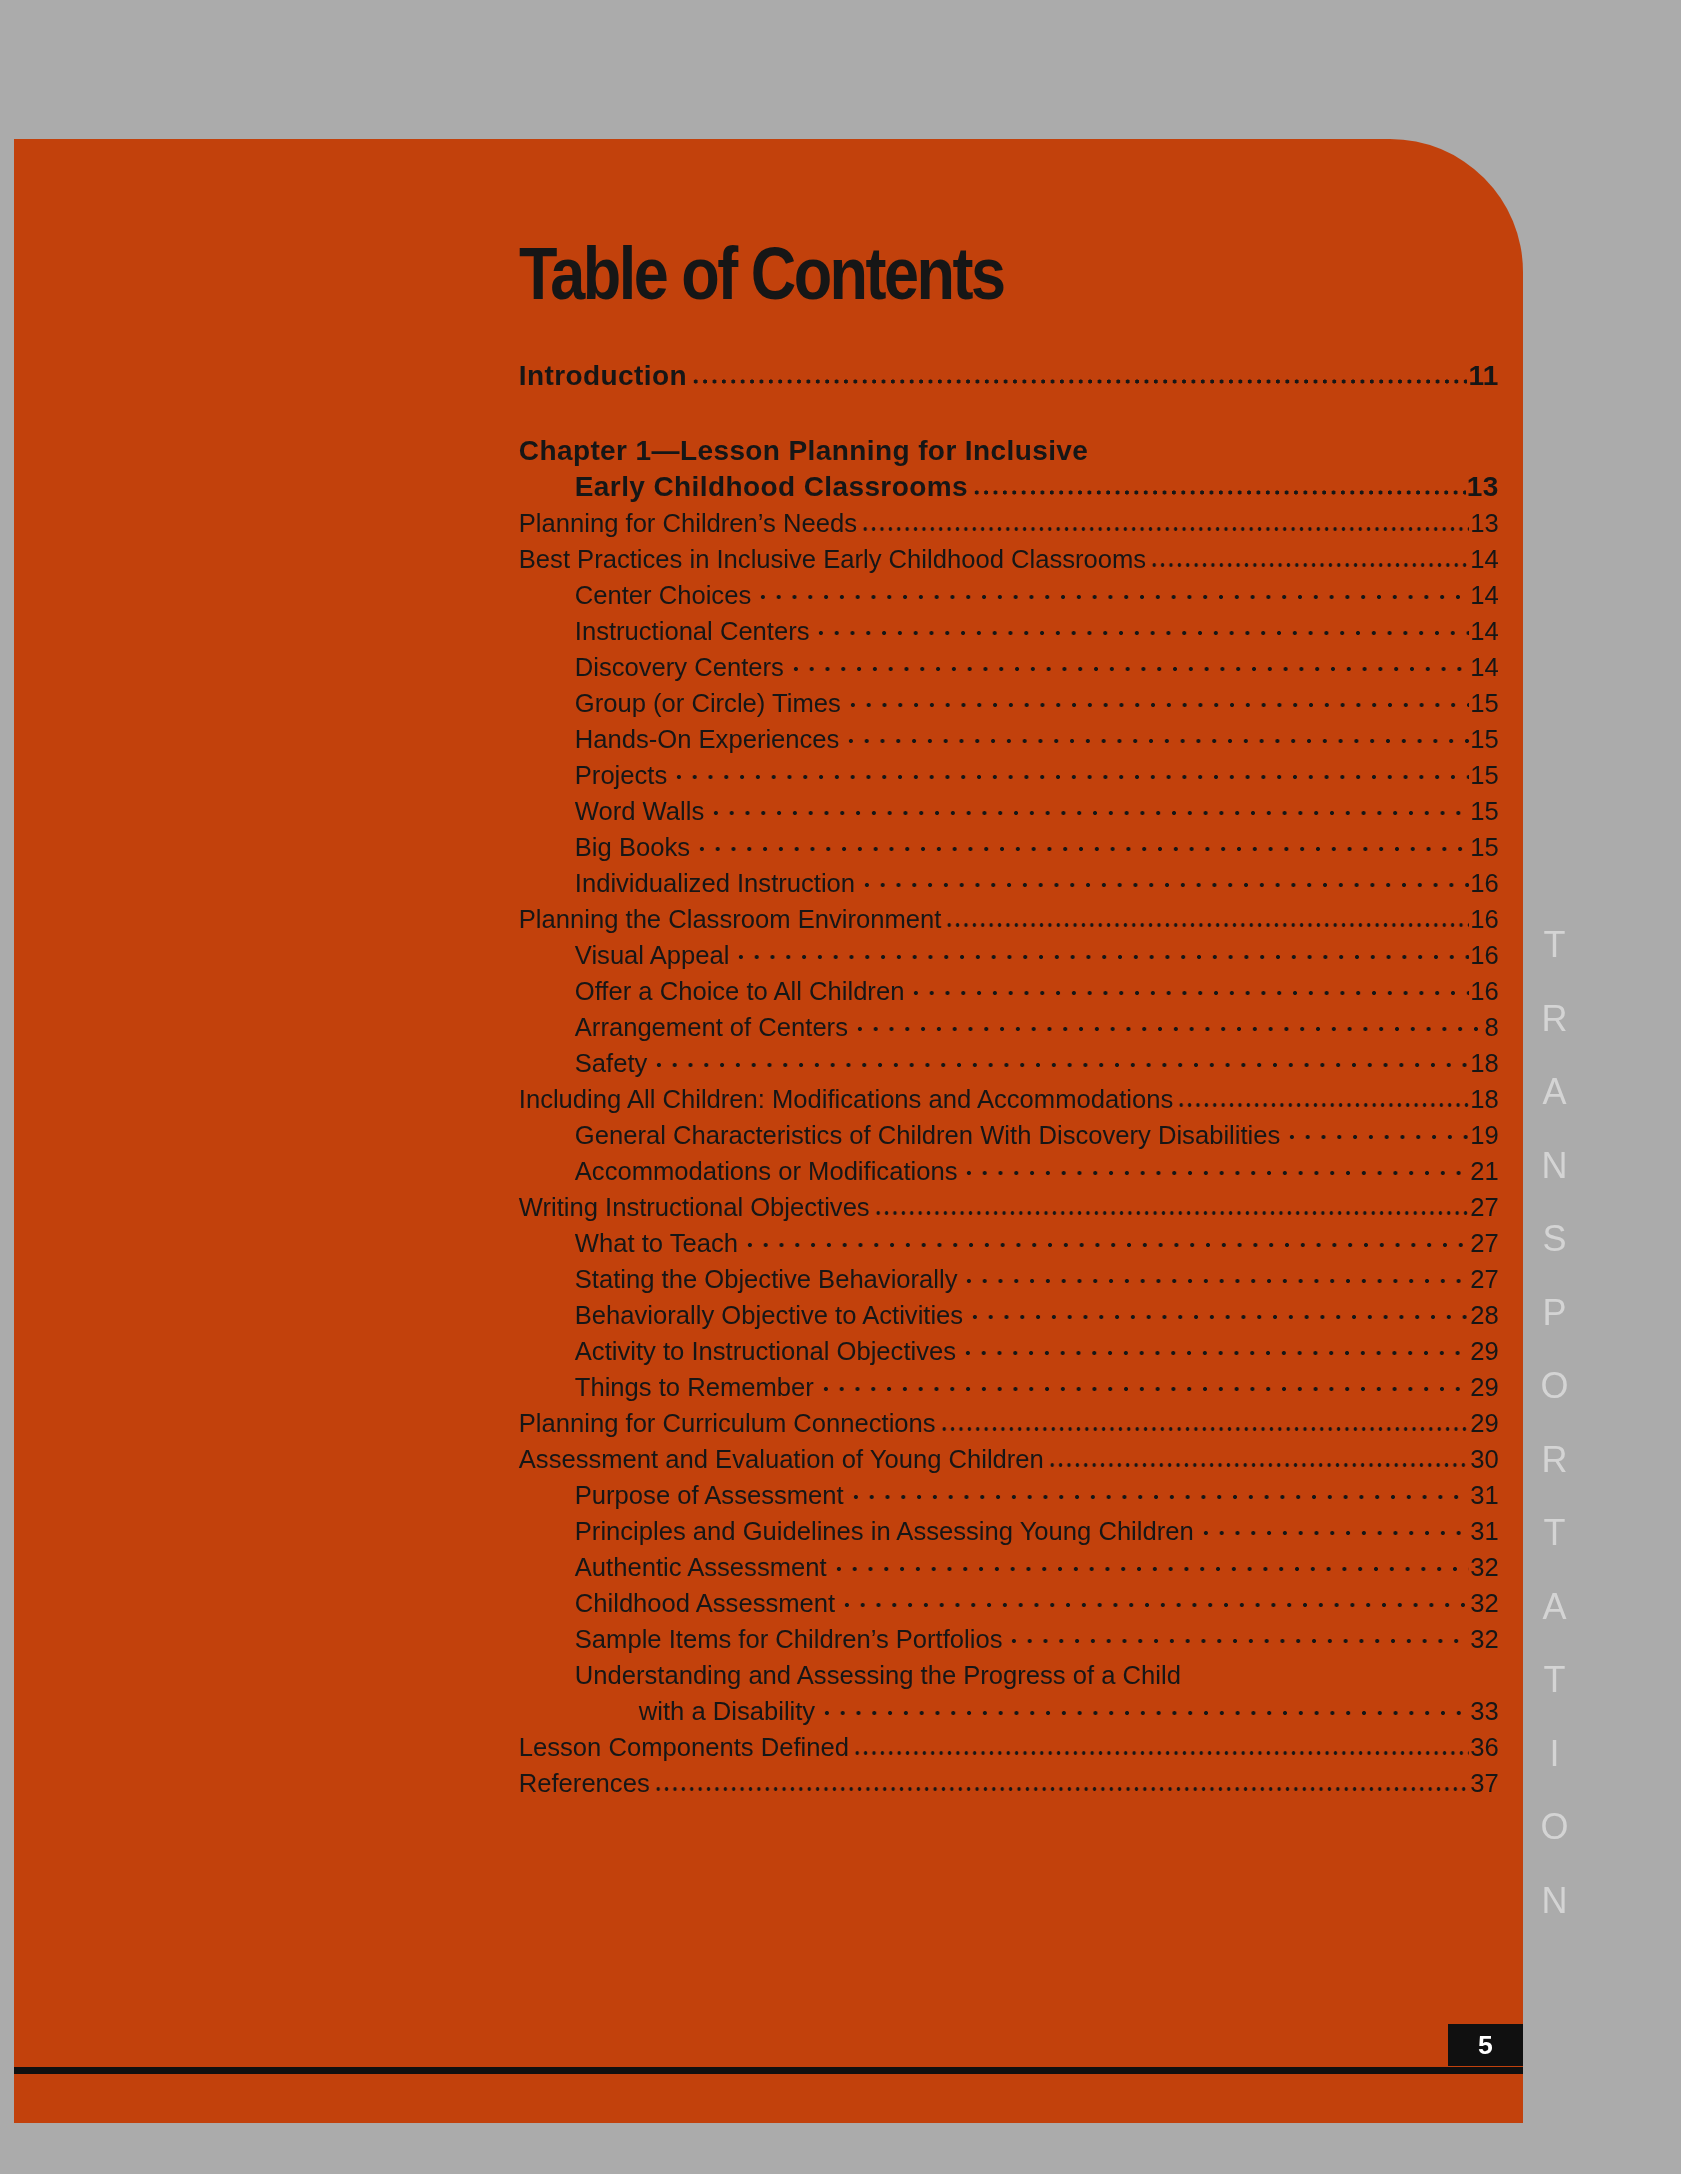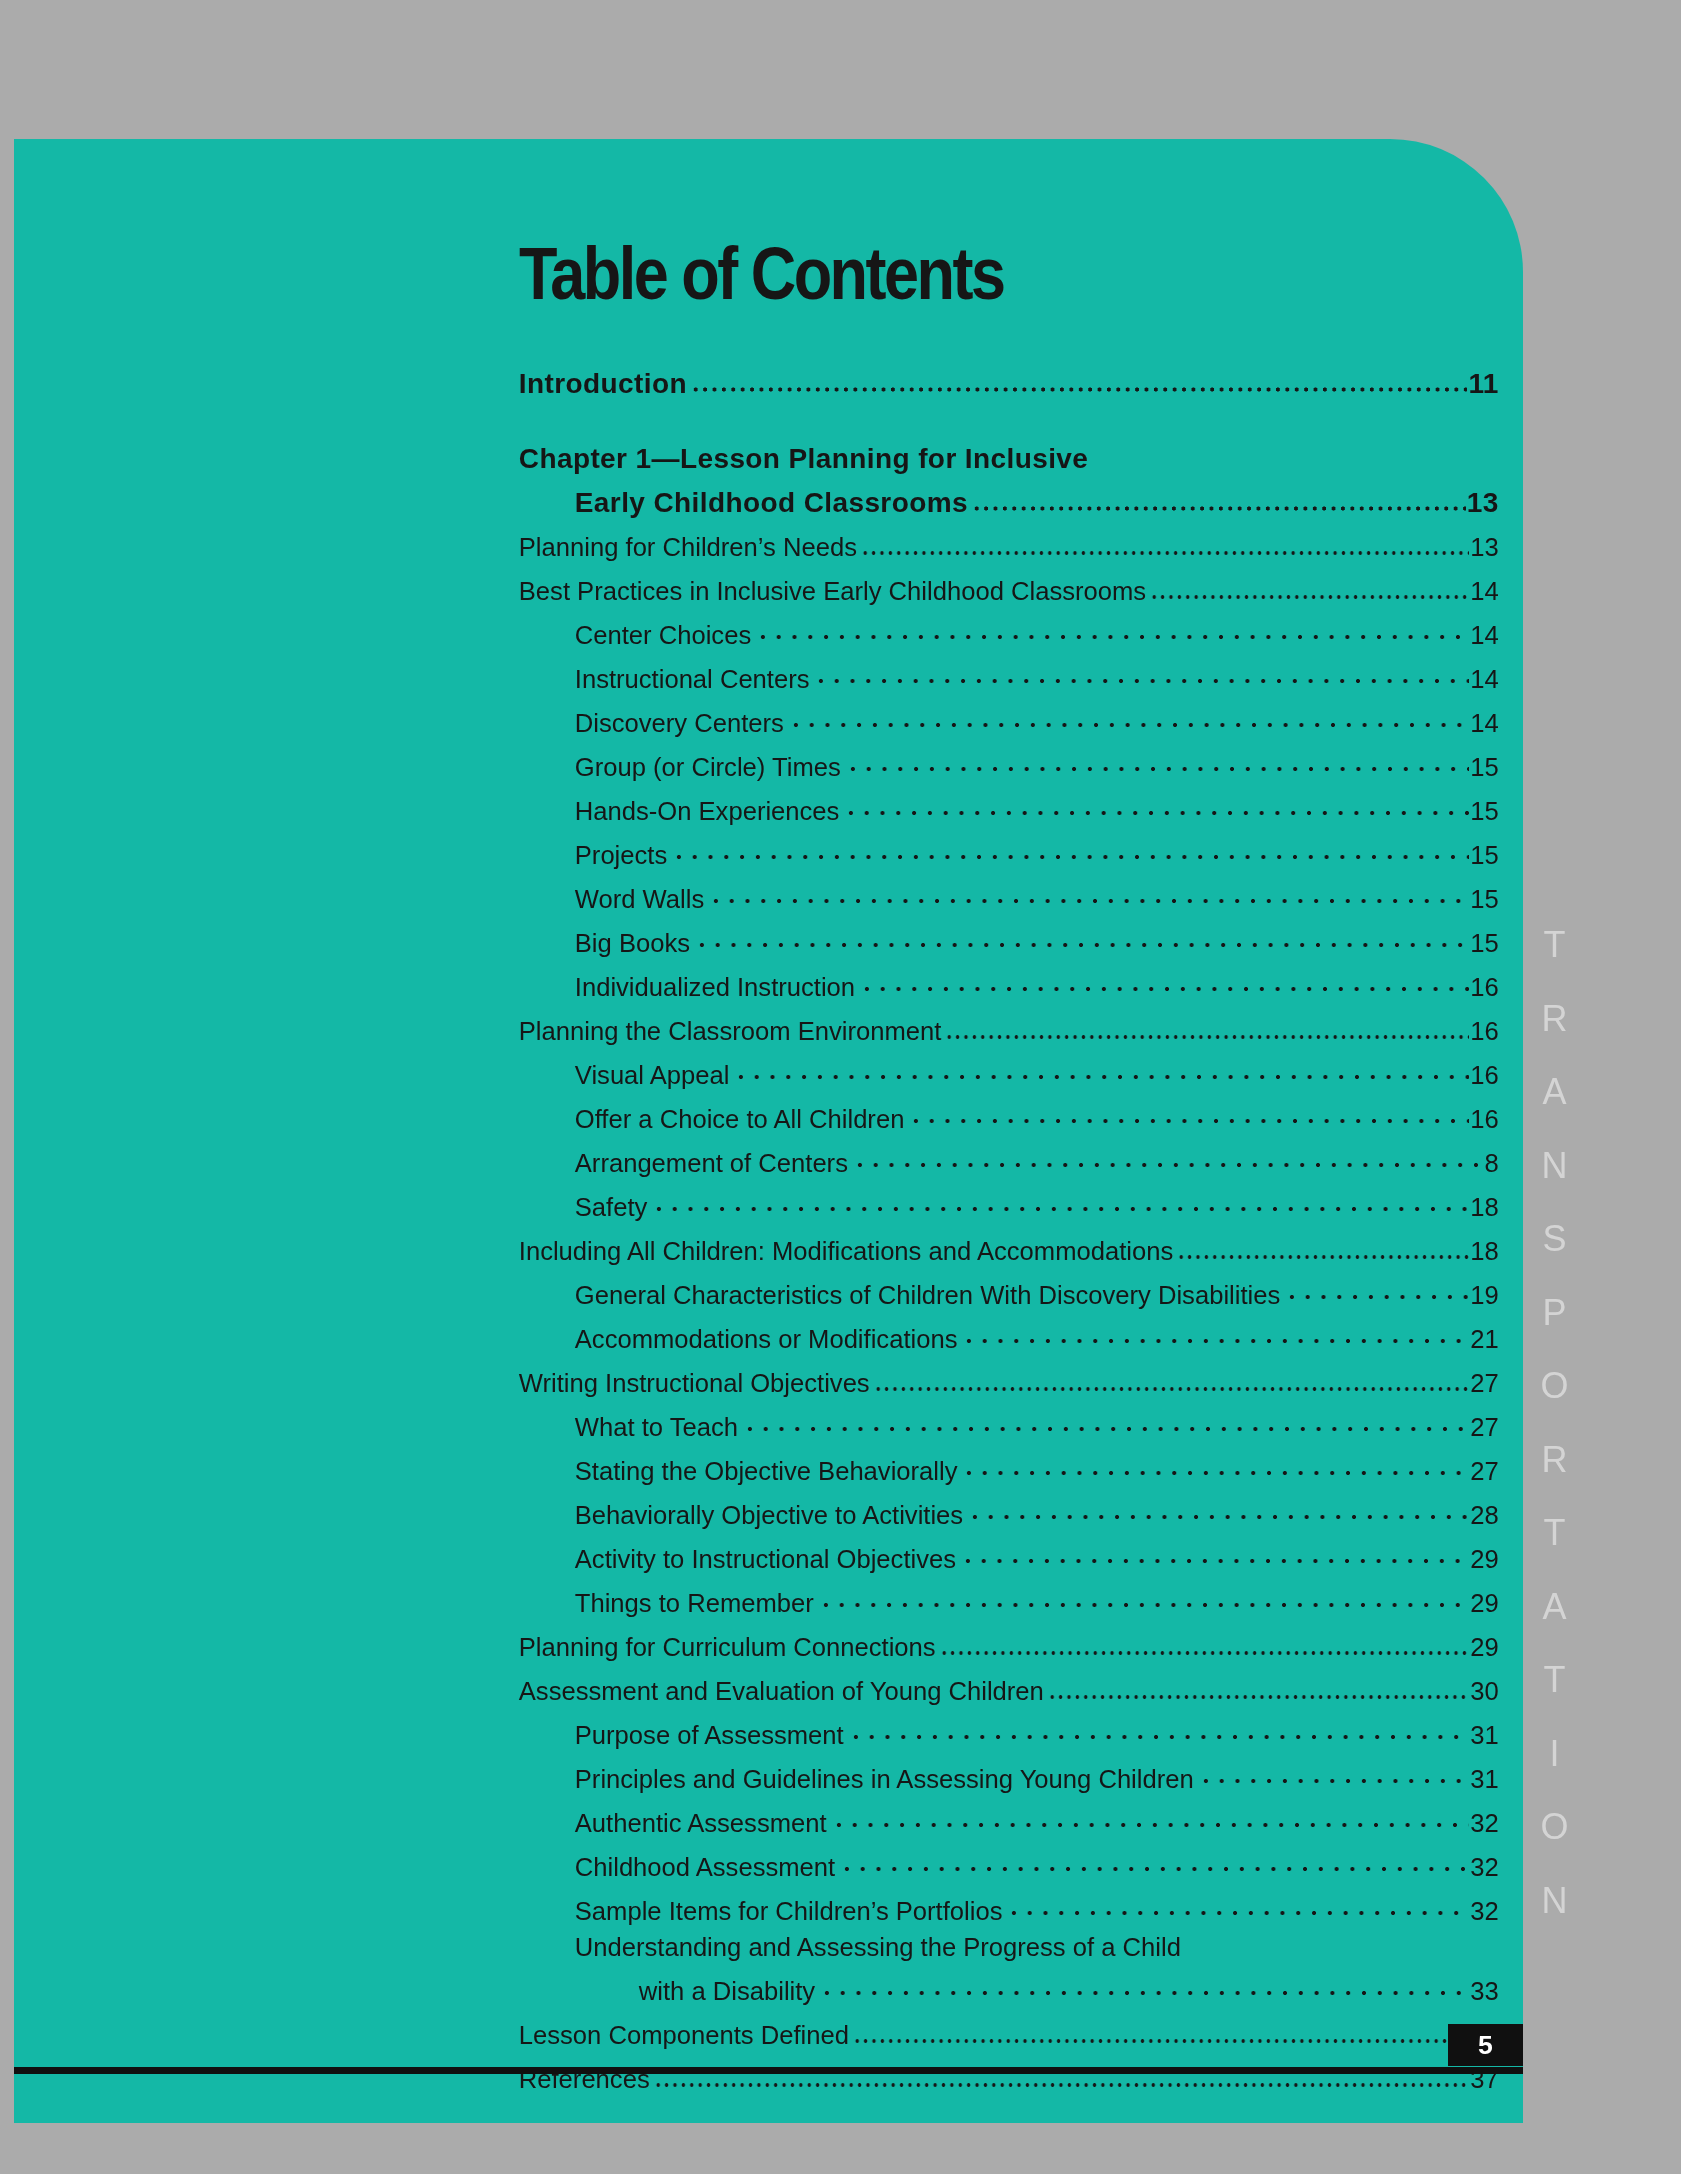--- a/index.html
+++ b/index.html
@@ -8,21 +8,21 @@
     background:#ababab;
     position:relative;
     overflow:hidden;
     font-family:"Liberation Sans", sans-serif;
     color:#111;
   }
   .page{
     position:absolute;
     left:13.8px;top:139px;
     width:1509px;height:1984px;
-    background:#14b8a6;
+    background:#c2410c;
     border-top-right-radius:133px;
   }
   .page-title{
     position:absolute;
     left:505px;top:91px;
     font-size:75px;
     font-weight:900;
     letter-spacing:-3px;
     transform:scaleX(0.84);
     transform-origin:left center;
@@ -42,21 +42,21 @@
     color:#161616;
   }
   .toc-row.bold{
     font-weight:bold;
     font-size:28px;
     letter-spacing:0.4px;
   }
   .toc-row.lvl1 .toc-label{padding-left:56px;}
   .toc-row.lvl2 .toc-label{padding-left:120px;}
   .toc-label{white-space:nowrap;}
-  .toc-page{white-space:nowrap;margin-top:8px;}
+  .toc-page{white-space:nowrap;}
   .leader{
     flex:1;
     align-self:stretch;
     margin-left:3.9px;
     margin-right:1px;
     background-repeat:repeat-x;
     background-position:left calc(100% - 7.9px);
   }
   .leader.tight{
     background-image:radial-gradient(circle, #161616 1.7px, transparent 2px);

